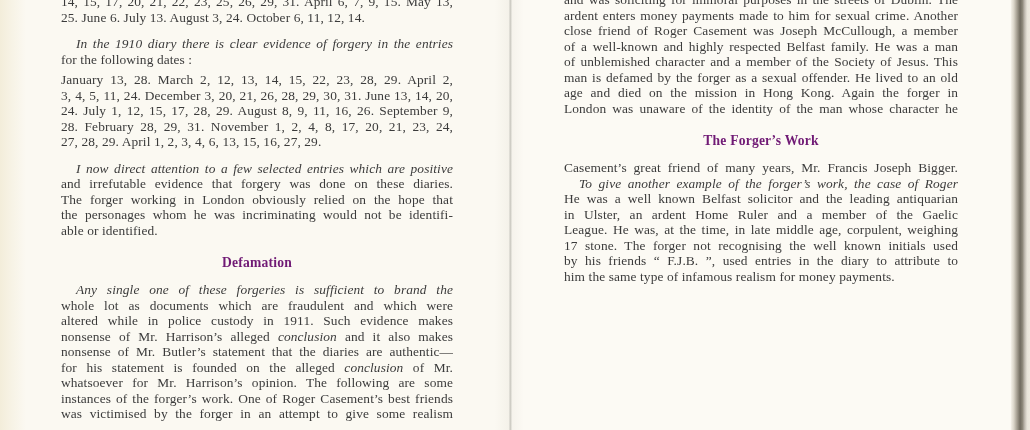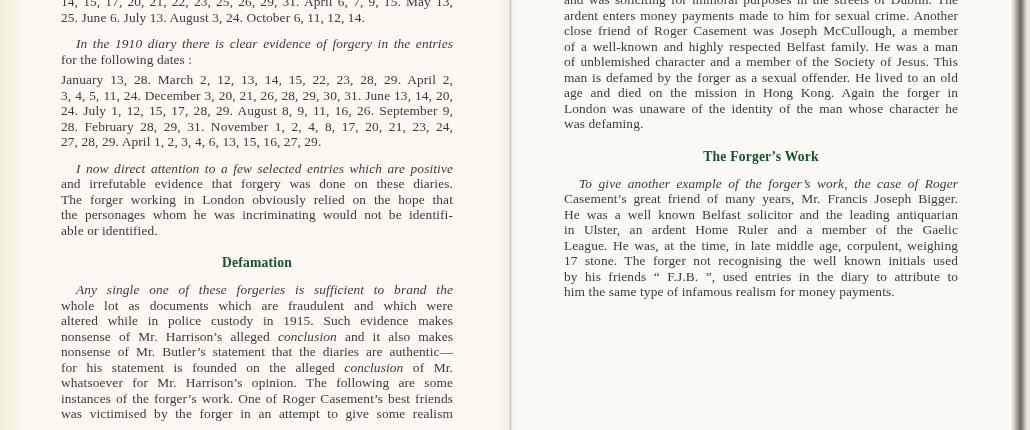--- a/index.html
+++ b/index.html
@@ -40,21 +40,21 @@
   .line.ind  { text-indent:15px;font-style:italic; }
   .para { margin-top:11px; }
   .column > .para:first-child { margin-top:0; }
   .para.list { margin-top:5px; }
   .heading {
     margin:17px 0 5px;
     text-align:center;
     font-weight:bold;
     font-size:13.6px;
     line-height:16px;
-    color:#14532d;
+    color:#701a75;
     letter-spacing:0.2px;
   }
 </style>
 </head>
 <body>
 
 <div class="page page-left"></div>
 <div class="page page-right"></div>
 <div class="gutter"></div>
 <div class="edge-band"></div>
@@ -79,45 +79,44 @@
       <div class="line ind">I now direct attention to a few selected entries which are positive</div>
       <div class="line">and irrefutable evidence that forgery was done on these diaries.</div>
       <div class="line">The forger working in London obviously relied on the hope that</div>
       <div class="line">the personages whom he was incriminating would not be identifi-</div>
       <div class="line last">able or identified.</div>
     </div>
     <div class="heading">Defamation</div>
     <div class="para">
       <div class="line ind">Any single one of these forgeries is sufficient to brand the</div>
       <div class="line">whole lot as documents which are fraudulent and which were</div>
-      <div class="line">altered while in police custody in 1915. Such evidence makes</div>
+      <div class="line">altered while in police custody in 1911. Such evidence makes</div>
       <div class="line">nonsense of Mr. Harrison’s alleged <i>conclusion</i> and it also makes</div>
       <div class="line">nonsense of Mr. Butler’s statement that the diaries are authentic—</div>
       <div class="line">for his statement is founded on the alleged <i>conclusion</i> of Mr.</div>
       <div class="line">whatsoever for Mr. Harrison’s opinion. The following are some</div>
       <div class="line">instances of the forger’s work. One of Roger Casement’s best friends</div>
       <div class="line">was victimised by the forger in an attempt to give some realism</div>
     </div>
   </div>
 <div class="column col-right">
     <div class="para">
       <div class="line">and was soliciting for immoral purposes in the streets of Dublin. The</div>
       <div class="line">ardent enters money payments made to him for sexual crime. Another</div>
       <div class="line">close friend of Roger Casement was Joseph McCullough, a member</div>
       <div class="line">of a well-known and highly respected Belfast family. He was a man</div>
       <div class="line">of unblemished character and a member of the Society of Jesus. This</div>
       <div class="line">man is defamed by the forger as a sexual offender. He lived to an old</div>
       <div class="line">age and died on the mission in Hong Kong. Again the forger in</div>
       <div class="line">London was unaware of the identity of the man whose character he</div>
-      <div class="line last">was defaming.</div>
     </div>
     <div class="heading">The Forger’s Work</div>
     <div class="para">
+      <div class="line">Casement’s great friend of many years, Mr. Francis Joseph Bigger.</div>
       <div class="line ind">To give another example of the forger’s work, the case of Roger</div>
-      <div class="line">Casement’s great friend of many years, Mr. Francis Joseph Bigger.</div>
       <div class="line">He was a well known Belfast solicitor and the leading antiquarian</div>
       <div class="line">in Ulster, an ardent Home Ruler and a member of the Gaelic</div>
       <div class="line">League. He was, at the time, in late middle age, corpulent, weighing</div>
       <div class="line">17 stone. The forger not recognising the well known initials used</div>
       <div class="line">by his friends “ F.J.B. ”, used entries in the diary to attribute to</div>
       <div class="line last">him the same type of infamous realism for money payments.</div>
     </div>
   </div>
 
 </body></html>

